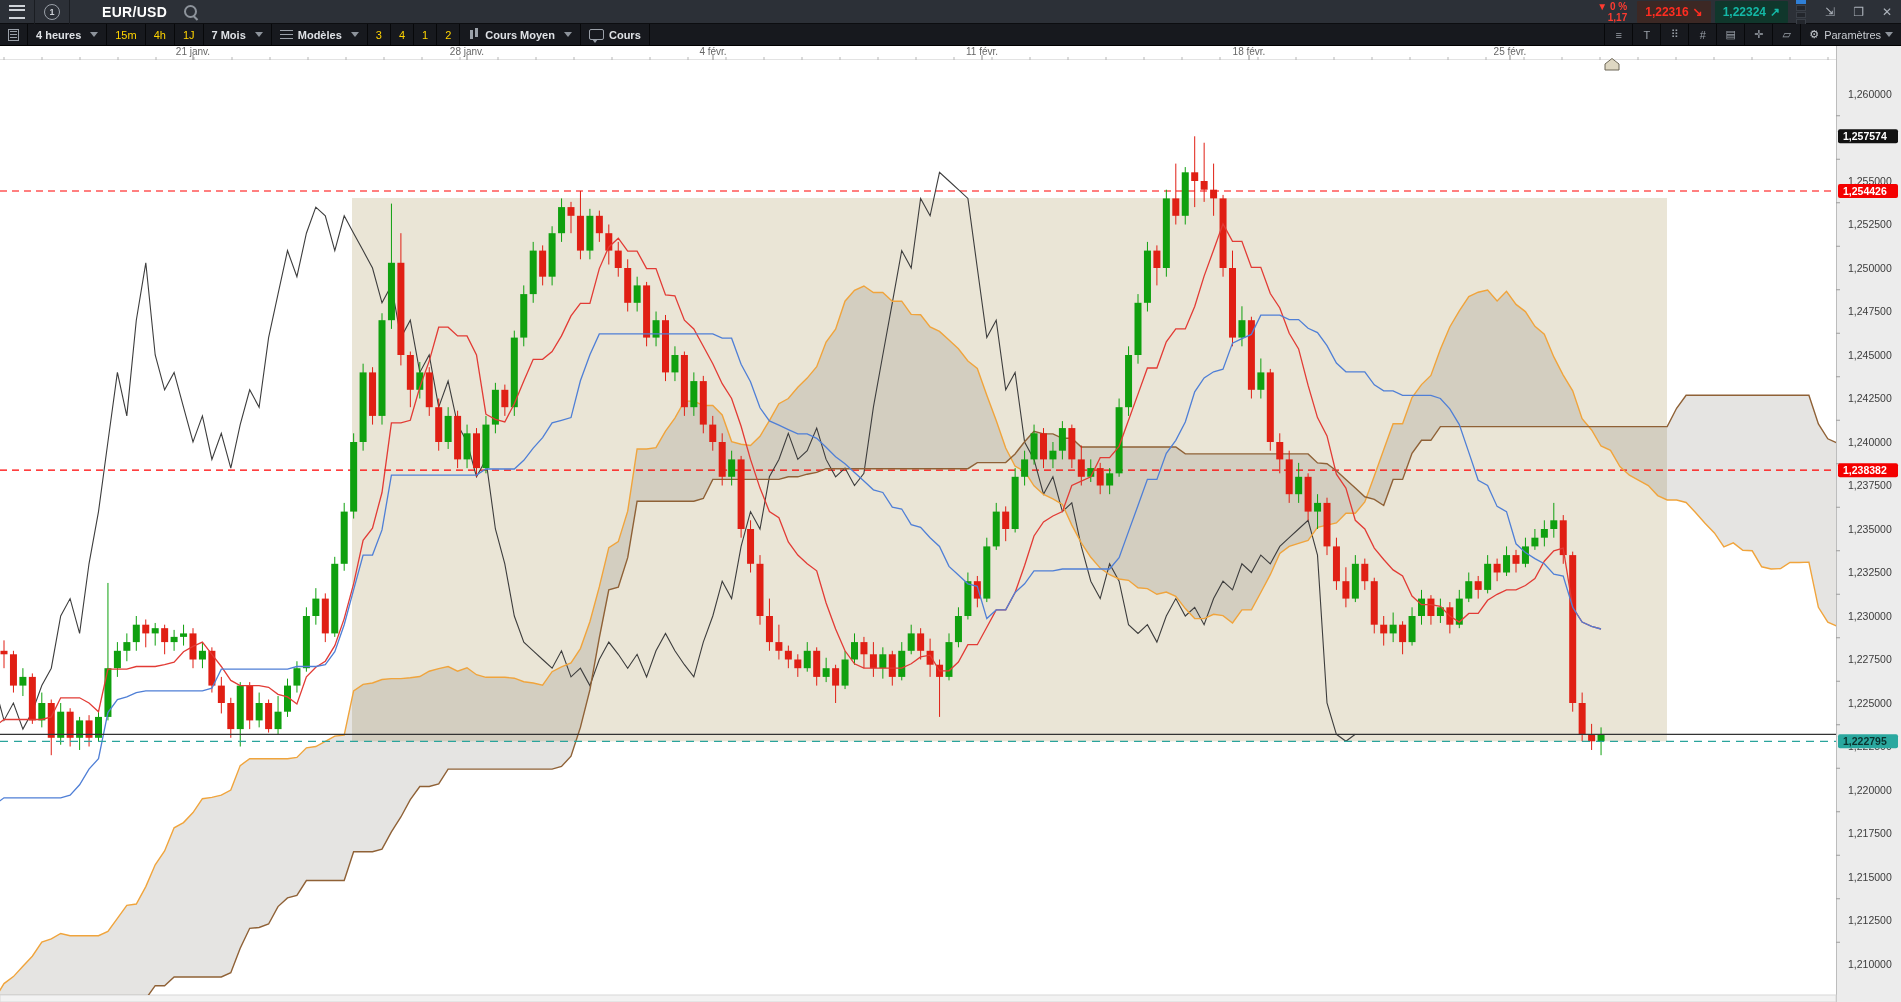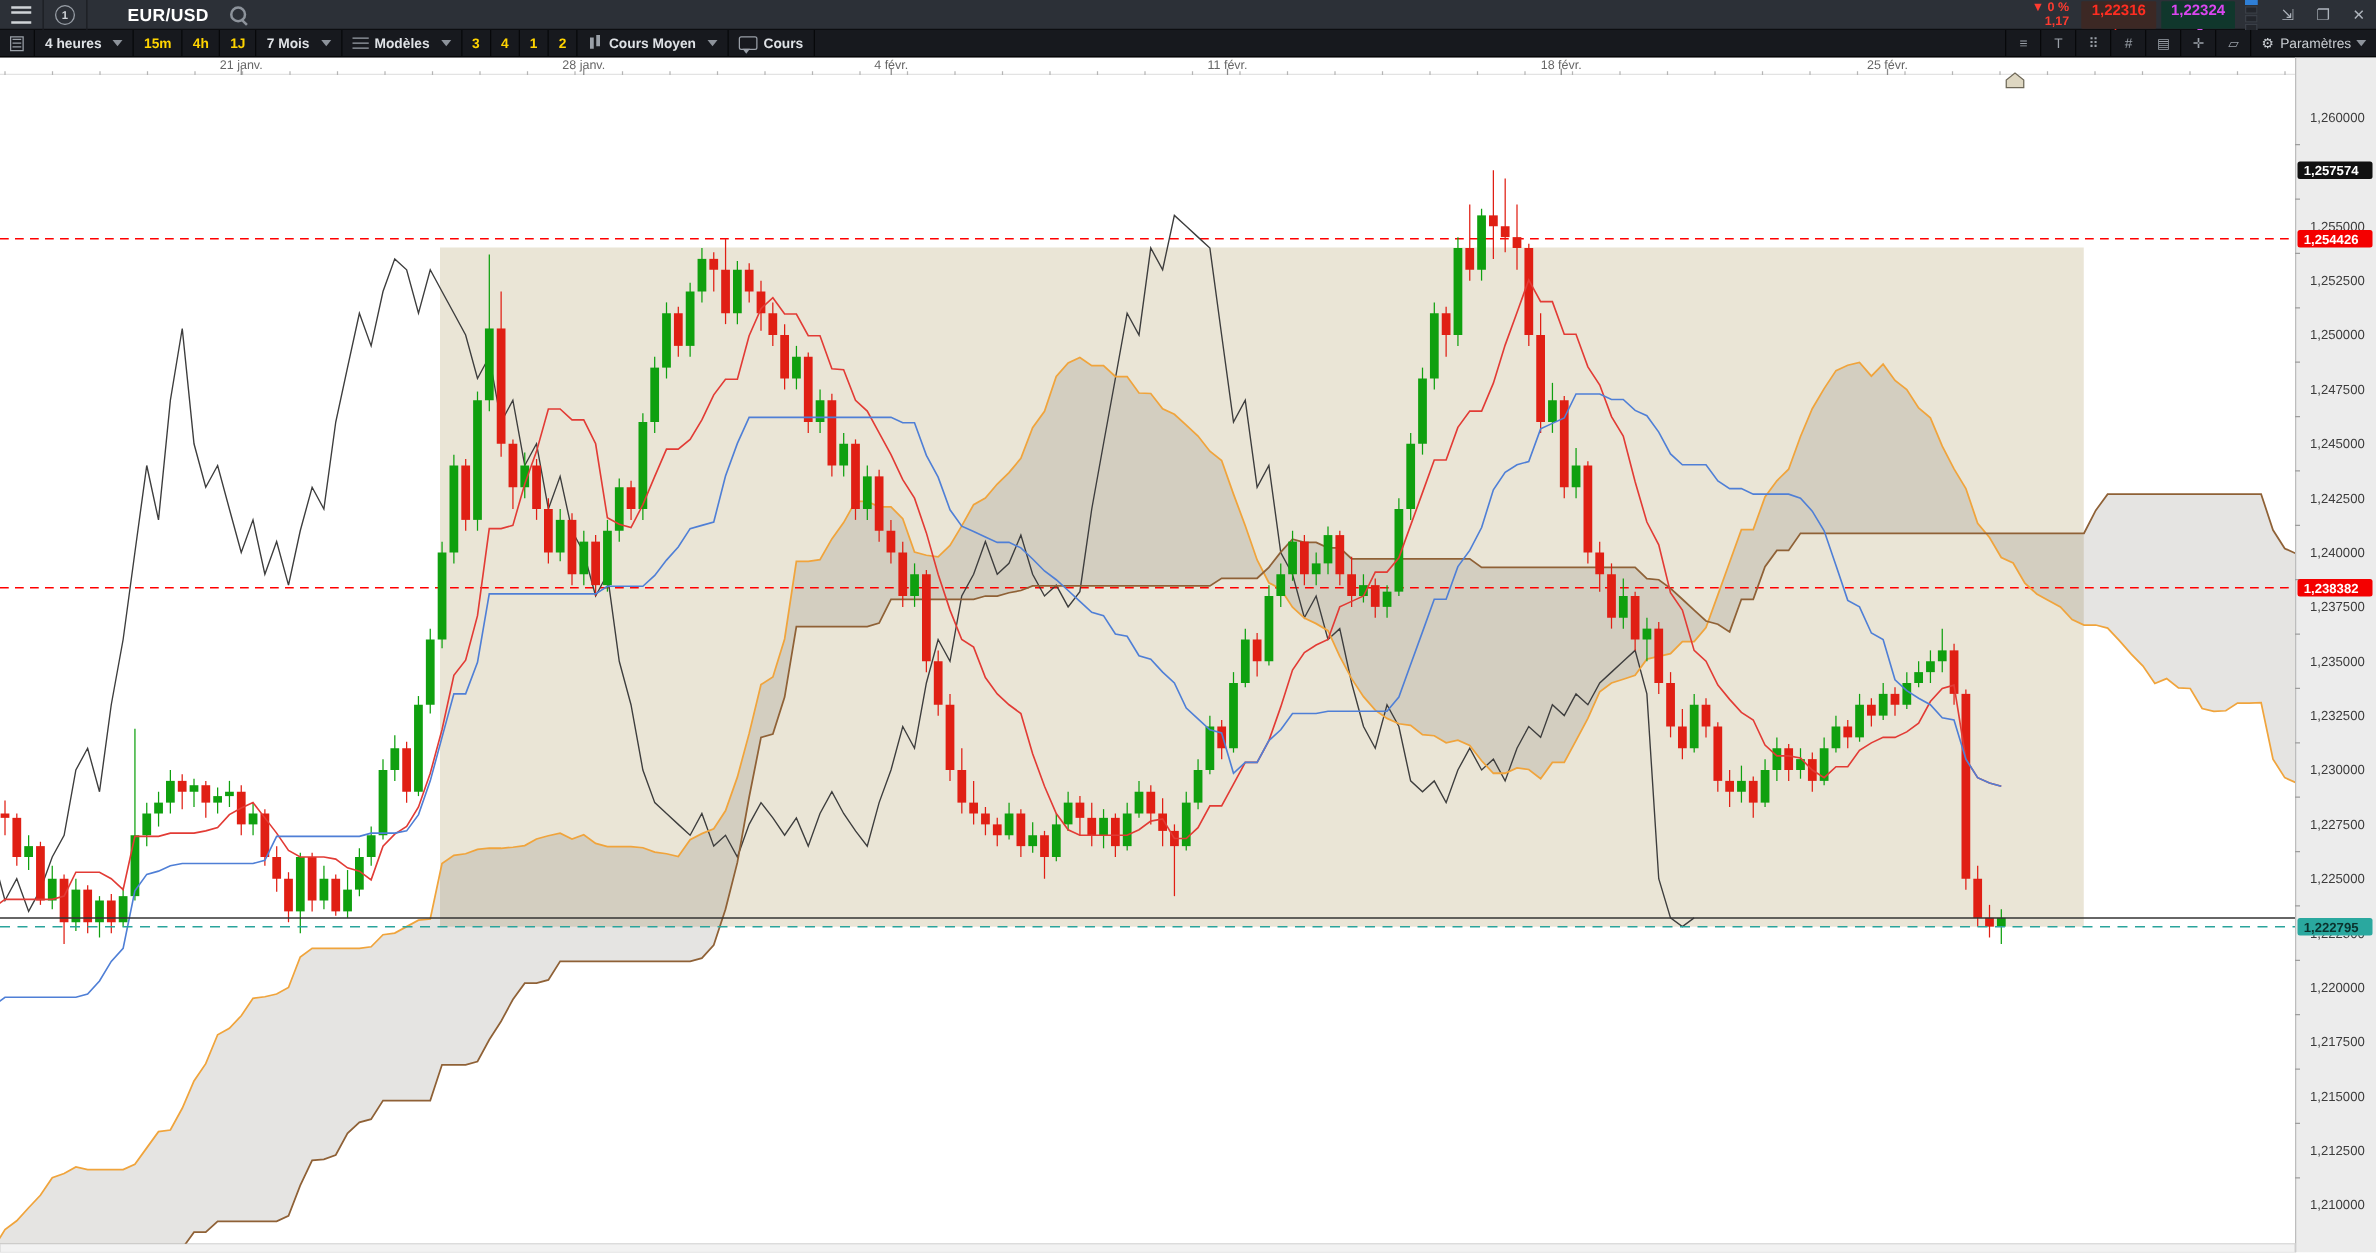--- a/index.html
+++ b/index.html
@@ -14,33 +14,33 @@
   .circle1{width:14px;height:14px;border:1px solid #9aa0a8;border-radius:50%;font-size:9px;color:#cfd3d8;
     display:flex;align-items:center;justify-content:center;font-weight:bold;}
   .symbol{font-size:14px;font-weight:bold;color:#fff;letter-spacing:.3px;padding:0 8px;margin-left:24px;}
   .mag{width:9px;height:9px;border:2px solid #8d939b;border-radius:50%;position:relative;}
   .mag::after{content:"";position:absolute;left:8px;top:8px;width:6px;height:2px;background:#8d939b;
     transform:rotate(45deg);transform-origin:0 0;}
   .spacer{flex:1;}
   .chg{display:flex;flex-direction:column;align-items:flex-end;font-size:10px;line-height:11px;
     color:#ff3b30;font-weight:bold;margin-right:8px;}
   .pricebox{height:22px;margin:0 2px;padding:0 8px;display:flex;align-items:center;gap:4px;
-    font-size:12px;font-weight:bold;border-radius:1px;flex-direction:column;}
+    font-size:12px;font-weight:bold;border-radius:1px;}
   .bid{background:#3c2824;color:#ff2d21;}
-  .ask{background:#10372c;color:#d946ef;}
+  .ask{background:#10372c;color:#14b8a6;}
   .sqcol{display:flex;flex-direction:column;gap:1px;margin:0 10px 0 6px;}
   .sqcol i{width:8px;height:4px;background:#23262c;border:1px solid #3a3f47;}
   .sqcol i.on{background:#2f7fd6;border-color:#2f7fd6;}
   .winbtn{color:#aeb4bc;font-size:12px;padding:0 9px;cursor:pointer;}
   
   .toolbar{position:absolute;top:24px;left:0;width:1901px;height:22px;background:#17191e;
     border-bottom:1px solid #000;display:flex;align-items:stretch;color:#c9cdd2;font-size:11px;box-sizing:border-box;}
   .t-item{display:flex;align-items:center;padding:0 8px;border-right:1px solid #07080a;cursor:pointer;white-space:nowrap;gap:5px;}
   .t-item b{font-weight:bold;color:#dfe2e6;}
-  .yellow{color:#ffd400;font-weight:bold;}
+  .yellow{color:#ffd400;font-weight:normal;}
   .caret{width:0;height:0;border-left:4px solid transparent;border-right:4px solid transparent;
     border-top:5px solid #8d939b;margin-left:4px;}
   .listicon{width:11px;height:12px;border:1px solid #9aa0a8;display:flex;flex-direction:column;
     justify-content:space-evenly;padding:0 1px;box-sizing:border-box;}
   .listicon i{height:1px;background:#9aa0a8;}
   .sliders{width:13px;height:11px;position:relative;}
   .sliders i{position:absolute;left:0;width:13px;height:1px;background:#9aa0a8;}
   .sliders i:nth-child(1){top:1px}.sliders i:nth-child(2){top:5px}.sliders i:nth-child(3){top:9px}
   .candleicon{width:12px;height:13px;position:relative;}
   .candleicon i{position:absolute;width:3px;background:#9aa0a8;}

